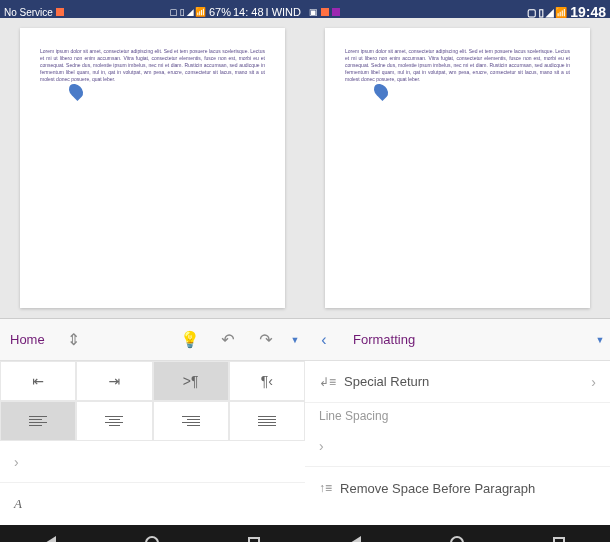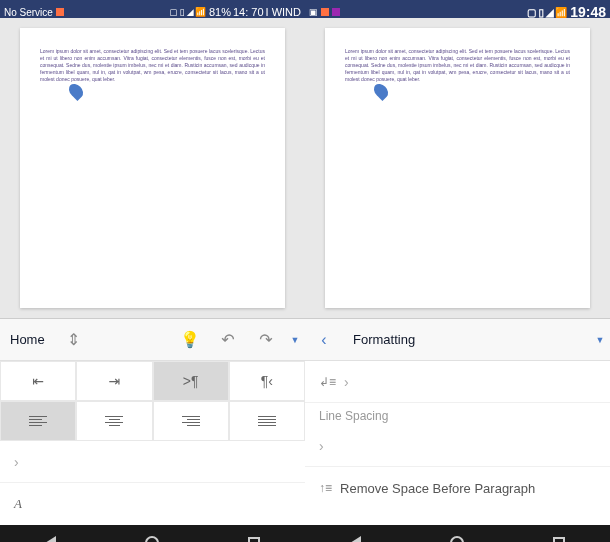--- a/index.html
+++ b/index.html
@@ -17,21 +17,21 @@
     .document-area { display: flex; flex: 1; background: #e8e8e8; }
     .doc-half { width: 50%; padding: 10px 20px; display: flex; justify-content: center; }
     .page { background: #fff; width: 100%; height: 280px; box-shadow: 0 1px 3px rgba(0,0,0,0.2); padding: 20px; position: relative; }
     .lorem-text { font-size: 5px; color: #5a4a8a; line-height: 1.4; text-align: justify; }
     .teardrop { position: absolute; left: 50px; top: 55px; width: 12px; height: 16px; background: #4a7bc8; border-radius: 50% 50% 50% 0; transform: rotate(-45deg); }
     
     .bottom-area { display: flex; height: 215px; }
     .panel { width: 50%; background: #fff; border-top: 1px solid #ccc; display: flex; flex-direction: column; }
     
     .tab-row { display: flex; align-items: center; height: 42px; border-bottom: 1px solid #e0e0e0; background: #f8f8f8; }
-    .tab-label { padding: 0 10px; font-size: 13px; color: #0f172a; }
+    .tab-label { padding: 0 10px; font-size: 13px; color: #701a75; }
     .tab-icon-btn { width: 38px; height: 100%; display: flex; align-items: center; justify-content: center; color: #888; font-size: 16px; }
     .tab-icon-btn.blue { color: #4a7bc8; }
     .dropdown-caret { width: 20px; display: flex; align-items: center; justify-content: center; color: #4a7bc8; font-size: 9px; }
     
     .grid-row { display: flex; height: 40px; }
     .grid-cell { flex: 1; display: flex; align-items: center; justify-content: center; border: 1px solid #e8e8e8; background: #fff; }
     .grid-cell.active { background: #d8d8d8; }
     .align-icon { display: flex; flex-direction: column; gap: 2px; width: 18px; }
     .align-icon span { height: 1px; background: #666; display: block; }
     .indent-icon { font-size: 14px; color: #666; }
@@ -61,22 +61,22 @@
     <div class="status-bar">
       <div class="status-left">
         <span>No Service</span>
         <span class="sq-icon"></span>
       </div>
       <div class="status-right">
         <span class="tiny-icon">▢</span>
         <span class="tiny-icon">▯</span>
         <span class="tiny-icon">◢</span>
         <span class="tiny-icon">📶</span>
-        <span>81%</span>
-        <span>14: 70</span>
+        <span>67%</span>
+        <span>14: 48</span>
         <span>I WIND</span>
       </div>
     </div>
     <div class="status-bar">
       <div class="status-left">
         <span class="tiny-icon">▣</span>
         <span class="sq-icon"></span>
         <span class="sq-icon" style="background:#9c27b0"></span>
       </div>
       <div class="status-right big">
@@ -174,20 +174,21 @@
 
     <div class="panel">
       <div class="tab-row">
         <div class="tab-icon-btn blue">‹</div>
         <span class="tab-label">Formatting</span>
         <div style="flex:1"></div>
         <div class="dropdown-caret">▼</div>
       </div>
       <div class="menu-item">
         <span class="sr-icon">↲≡</span>
+        <span class="mi-text">Special Return</span>
         <span class="chev">›</span>
       </div>
       <div class="section-label">Line Spacing</div>
       <div class="menu-item">
         <span class="chev">›</span>
       </div>
       <div class="menu-item" style="border-bottom:none">
         <span class="sr-icon">↑≡</span>
         <span class="mi-text">Remove Space Before Paragraph</span>
       </div>

